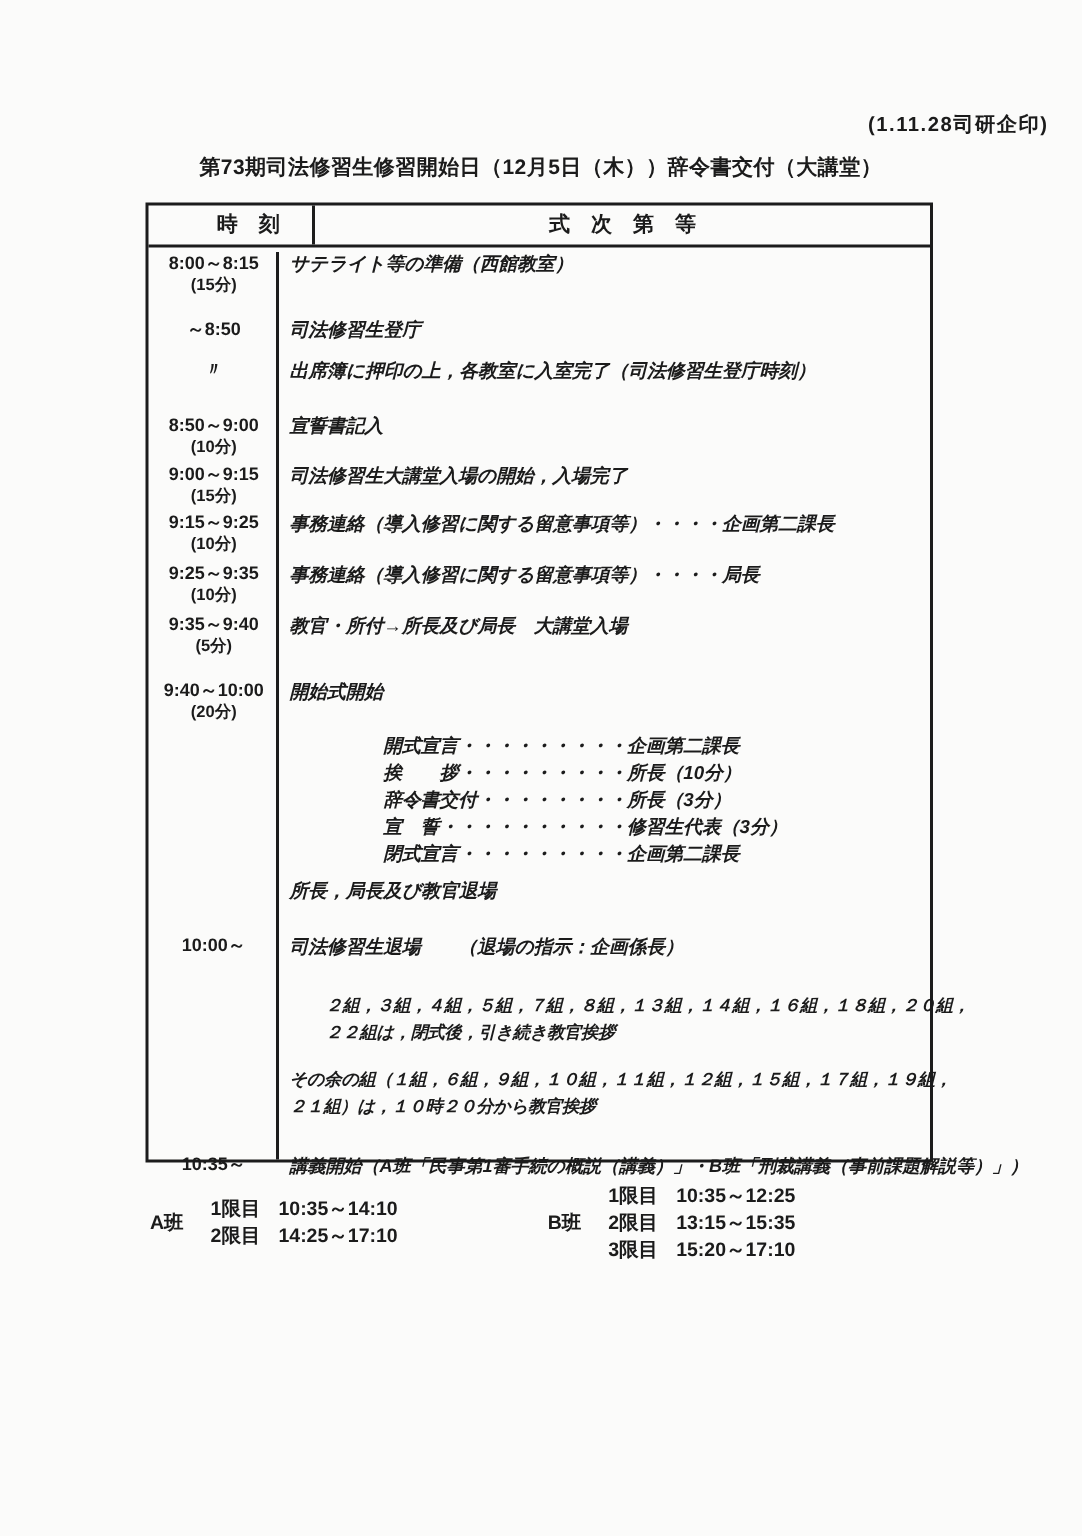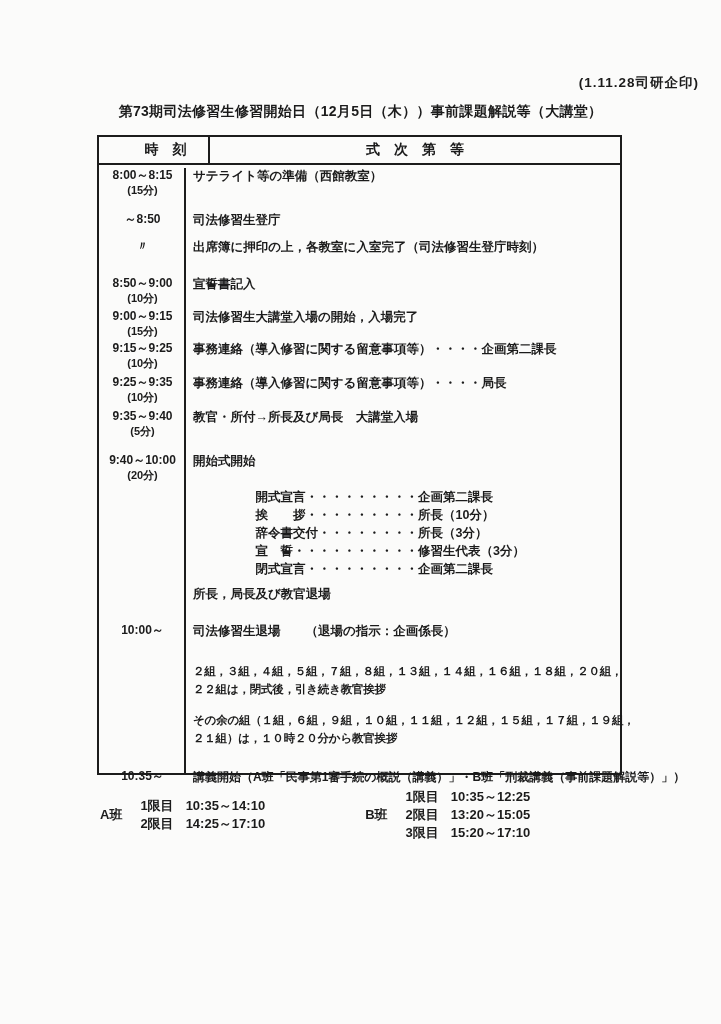--- a/index.html
+++ b/index.html
@@ -31,55 +31,55 @@
     flex:1;display:flex;align-items:center;justify-content:center;
     font-size:14px;font-weight:700;
   }
   .tbody{position:relative;height:605px;}
   .vline{position:absolute;left:85px;top:0;bottom:0;width:2px;background:#1c1c1c;}
   .row{display:flex;}
   .tcell{width:87px;flex:none;text-align:center;}
   .time{font-size:12px;font-weight:600;line-height:15px;white-space:nowrap;}
   .dur{font-size:11px;font-weight:600;line-height:14px;}
   .pcell{flex:1;padding-left:7px;min-width:0;}
-  .pline{font-size:12.5px;font-weight:600;line-height:17px;white-space:nowrap;}
+  .pline{font-size:12.5px;font-weight:600;line-height:17px;white-space:nowrap;font-style:italic;}
   
   .row:nth-child(2){margin-top:3px;}
   .row:nth-child(3){margin-top:15px;}
   .row:nth-child(4){margin-top:10px;}
   .row:nth-child(5){margin-top:20px;}
   .row:nth-child(6){margin-top:4px;}
   .row:nth-child(7){margin-top:3px;}
   .row:nth-child(8){margin-top:5px;}
   .row:nth-child(9){margin-top:5px;}
   .row:nth-child(10){margin-top:15px;}
   .row:nth-child(11){margin-top:6px;}
   .row:nth-child(11) .pline{line-height:18px;}
   .row:nth-child(12){margin-top:8px;}
   .row:nth-child(13){margin-top:20px;}
-  .row:nth-child(14){margin-top:22px;}
+  .row:nth-child(14){margin-top:22px;padding-left:24px;}
   .row:nth-child(14) .pline,
   .row:nth-child(15) .pline{font-size:11.5px;line-height:18px;letter-spacing:-.2px;}
   .row:nth-child(15){margin-top:13px;}
   .row:nth-child(16){margin-top:22px;}
   .row:nth-child(16) .pline{font-size:12px;}
   .footer{
     position:absolute;left:100px;top:788px;
     display:flex;gap:100px;
   }
   .fgroup{display:flex;gap:18px;align-items:center;}
   .flabel{font-size:13px;font-weight:700;line-height:18px;}
   .fperiods{display:flex;flex-direction:column;}
   .fperiod{display:flex;gap:12px;font-size:13px;font-weight:700;line-height:18px;}
 </style>
 </head>
 <body>
 
 <div class="stamp">(1.11.28司研企印)</div>
-<div class="doc-title">第73期司法修習生修習開始日（12月5日（木））事前課題解説等（大講堂）</div>
+<div class="doc-title">第73期司法修習生修習開始日（12月5日（木））辞令書交付（大講堂）</div>
 
 <div class="sched">
   <div class="thead">
     <div class="th-time">時　刻</div>
     <div class="th-prog">式　次　第　等</div>
   </div>
   <div class="tbody" id="tbody">
     <div class="vline"></div>
   <div class="row">
         <div class="tcell">
@@ -225,21 +225,21 @@
     </div>
     <div class="fgroup">
       <div class="flabel">B班</div>
       <div class="fperiods">
         <div class="fperiod">
           <span>1限目</span>
           <span>10:35～12:25</span>
         </div>
         <div class="fperiod">
           <span>2限目</span>
-          <span>13:20～15:05</span>
+          <span>13:15～15:35</span>
         </div>
         <div class="fperiod">
           <span>3限目</span>
           <span>15:20～17:10</span>
         </div>
       </div>
     </div>
   </div>
 
 </body></html>

